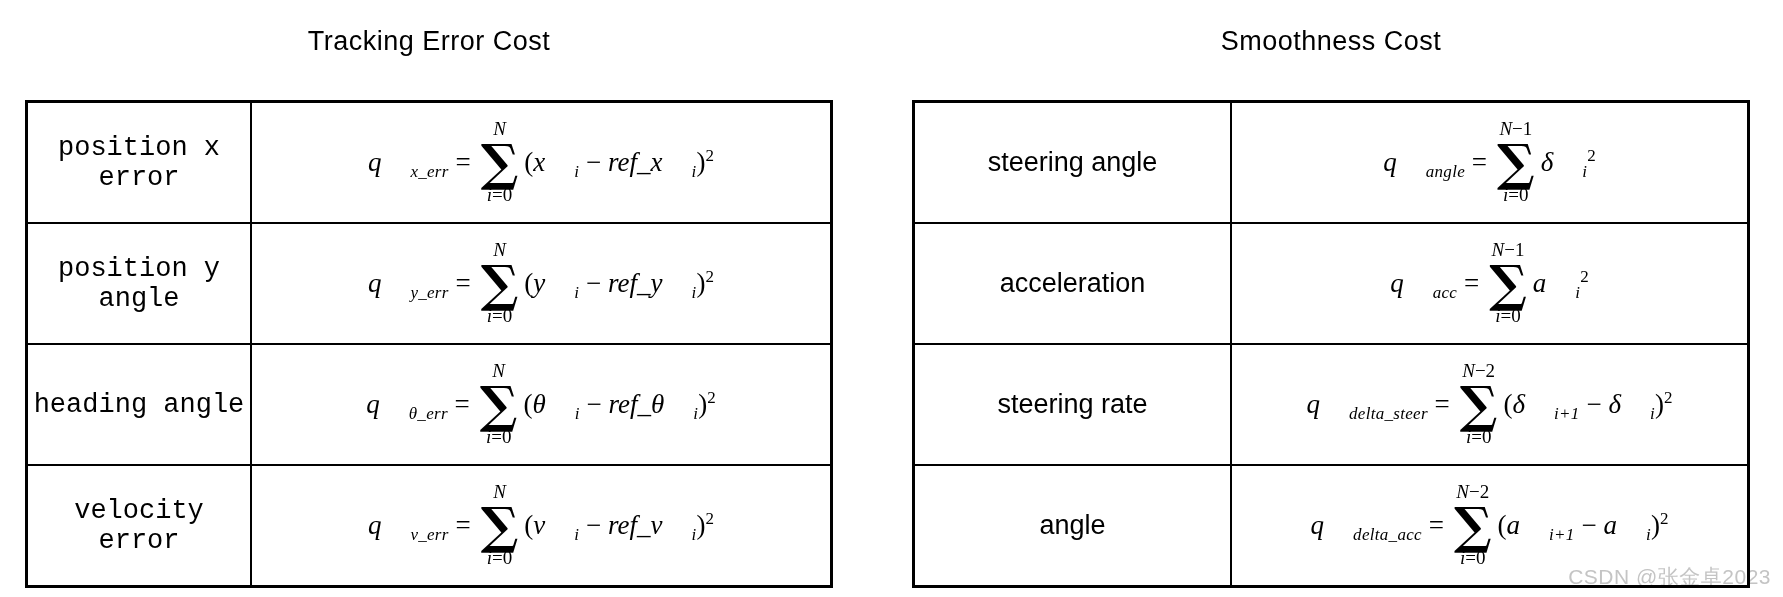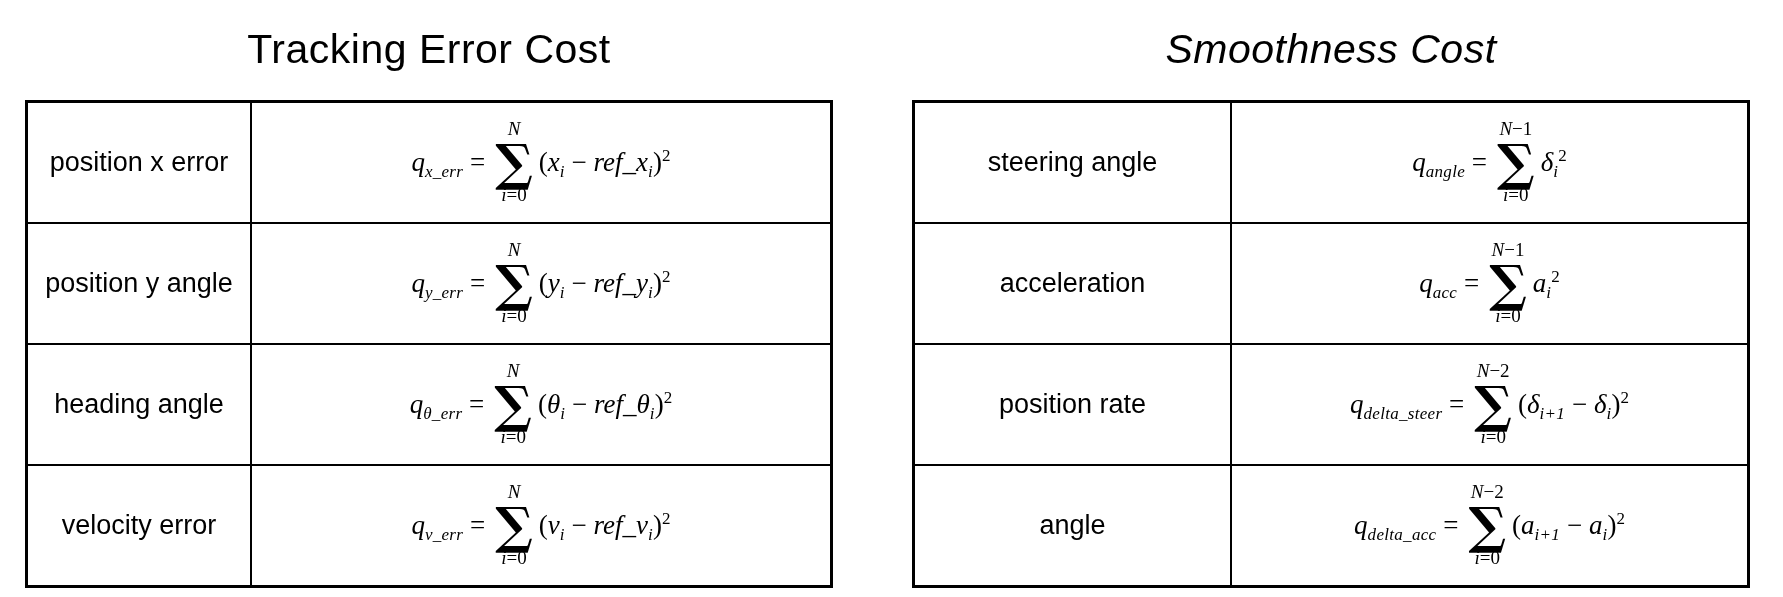--- a/index.html
+++ b/index.html
@@ -14,26 +14,26 @@
   .canvas {
     position: relative;
     width: 1783px;
     height: 597px;
     background: #ffffff;
   }
   .tbl-title {
     position: absolute;
     top: 26px;
     text-align: center;
-    font-size: 41px;
+    font-size: 27px;
     color: #000000;
     letter-spacing: 0.5px;
   }
   .title-left  { left: 25px;  width: 808px; }
-  .title-right { left: 912px; width: 838px; font-style: italic; }
+  .title-right { left: 912px; width: 838px; }
 
   table.cost-table {
     position: absolute;
     top: 100px;
     border-collapse: collapse;
     table-layout: fixed;
     background: transparent;
     z-index: 2;
   }
   table.cost-table { border: 3px solid #000; }
@@ -42,21 +42,21 @@
   .tbl-left  { left: 25px;  width: 808px; height: 476px; }
   .tbl-right { left: 912px; width: 838px; height: 476px; }
 
   td.cell-label {
     text-align: center;
     vertical-align: middle;
     font-size: 27px;
     color: #000000;
     font-family: "Liberation Sans", sans-serif;
   }
-  .tbl-left  td.cell-label { width: 222px; }
+  .tbl-left  td.cell-label { width: 222px; font-family: Liberation Mono, monospace; }
   .tbl-right td.cell-label { width: 315px; }
   td.cell-formula { vertical-align: middle; }
 
   .formula {
     display: flex;
     align-items: center;
     justify-content: center;
     height: 119px;
     font-family: "Liberation Serif", "DejaVu Serif", serif;
     font-size: 27px;
@@ -66,20 +66,21 @@
   .f-lhs { margin-right: 4px; }
   .f-var { font-style: italic; }
   .f-txt { font-style: normal; }
   .f-sub {
     font-size: 17px;
     font-style: italic;
     position: relative;
     top: 0.35em;
     vertical-align: baseline;
     letter-spacing: 0.3px;
+    margin-left: 29px;
   }
   .f-sup {
     font-size: 17px;
     font-style: normal;
     position: relative;
     top: -0.6em;
     vertical-align: baseline;
   }
   .sum {
     display: inline-flex;
@@ -204,21 +205,21 @@
           <span class="sum">
             <span class="limit"><span class="f-var">N</span><span class="f-txt">−1</span></span>
             <span class="sigma">∑</span>
             <span class="limit"><span class="f-var">i</span><span class="f-txt">=0</span></span>
           </span>
           <span class="f-expr"><span class="f-var">a</span><span class="f-sub">i</span><span class="f-sup">2</span></span>
         </div>
       </td>
     </tr>
     <tr>
-      <td class="cell-label">position rate</td>
+      <td class="cell-label">steering rate</td>
       <td class="cell-formula">
         <div class="formula">
           <span class="f-lhs"><span class="f-var">q</span><span class="f-sub">delta_steer</span><span class="f-txt"> =</span></span>
           <span class="sum">
             <span class="limit"><span class="f-var">N</span><span class="f-txt">−2</span></span>
             <span class="sigma">∑</span>
             <span class="limit"><span class="f-var">i</span><span class="f-txt">=0</span></span>
           </span>
           <span class="f-expr"><span class="f-txt">(</span><span class="f-var">δ</span><span class="f-sub">i+1</span><span class="f-txt"> − </span><span class="f-var">δ</span><span class="f-sub">i</span><span class="f-txt">)</span><span class="f-sup">2</span></span>
         </div>
@@ -234,14 +235,15 @@
             <span class="sigma">∑</span>
             <span class="limit"><span class="f-var">i</span><span class="f-txt">=0</span></span>
           </span>
           <span class="f-expr"><span class="f-txt">(</span><span class="f-var">a</span><span class="f-sub">i+1</span><span class="f-txt"> − </span><span class="f-var">a</span><span class="f-sub">i</span><span class="f-txt">)</span><span class="f-sup">2</span></span>
         </div>
       </td>
     </tr>
   </tbody>
     </table>
 
+  <div class="watermark">CSDN @张金卓2023</div>
 
 </div>
 
 </body></html>

